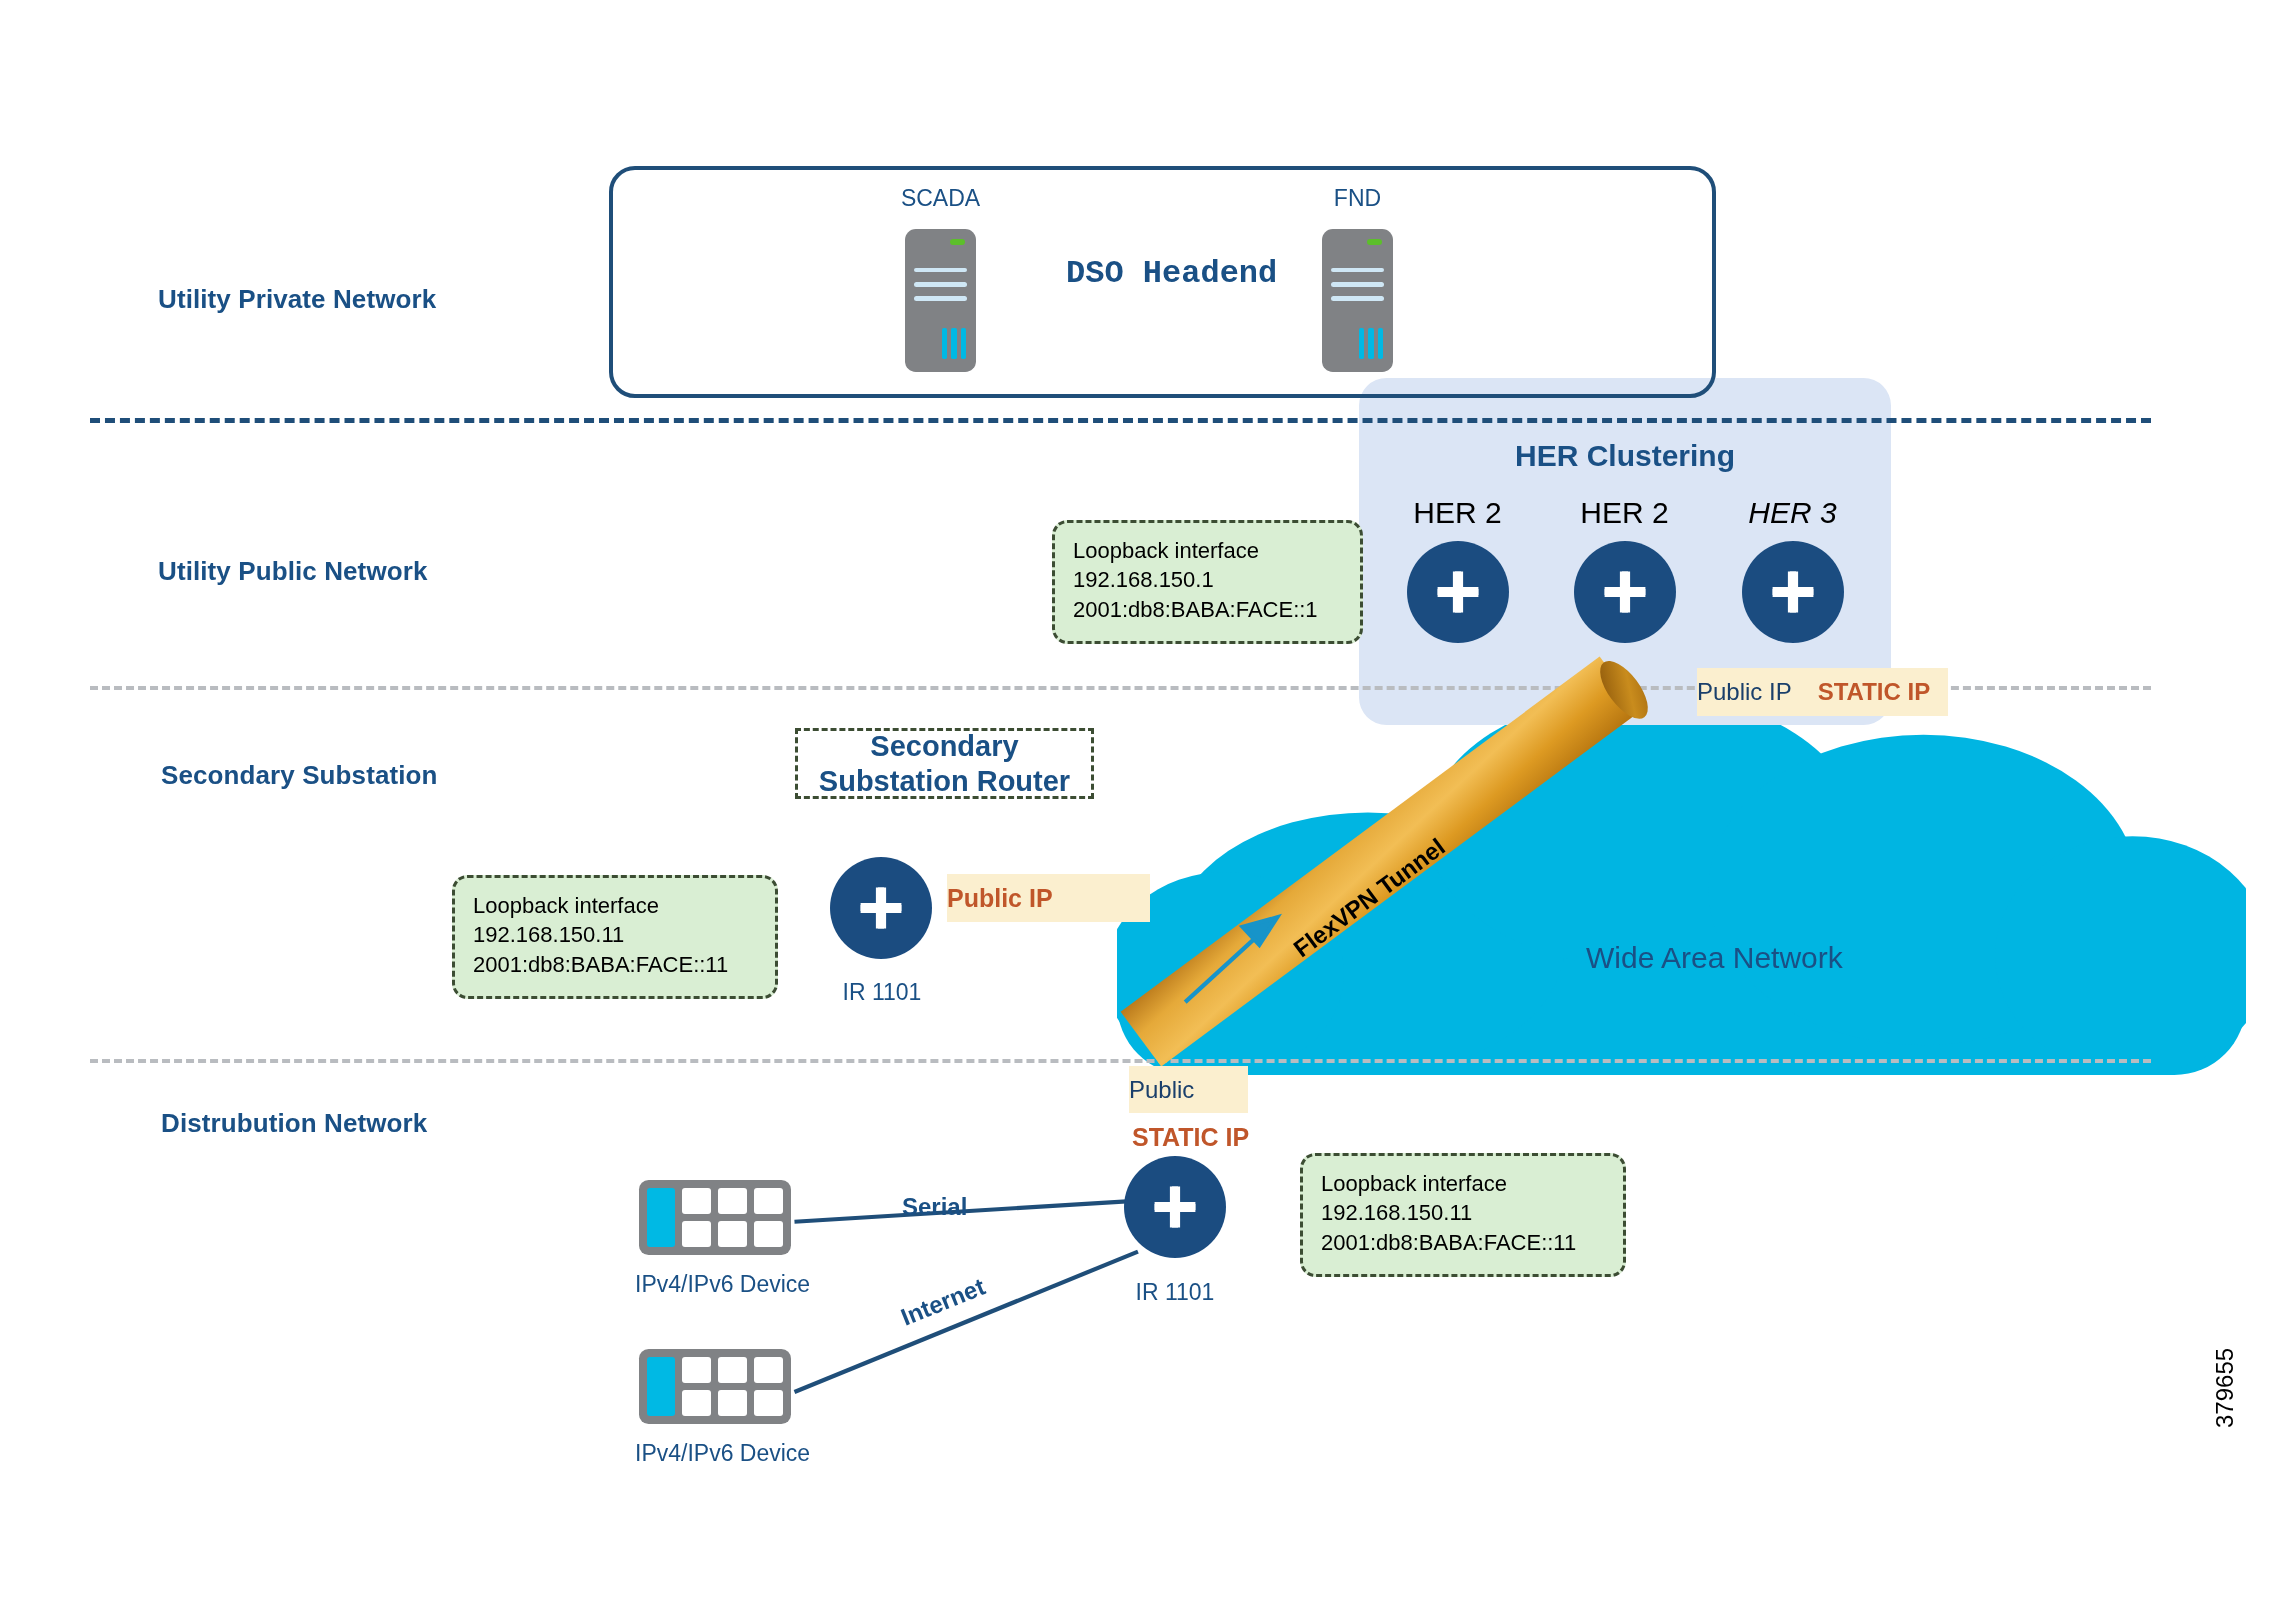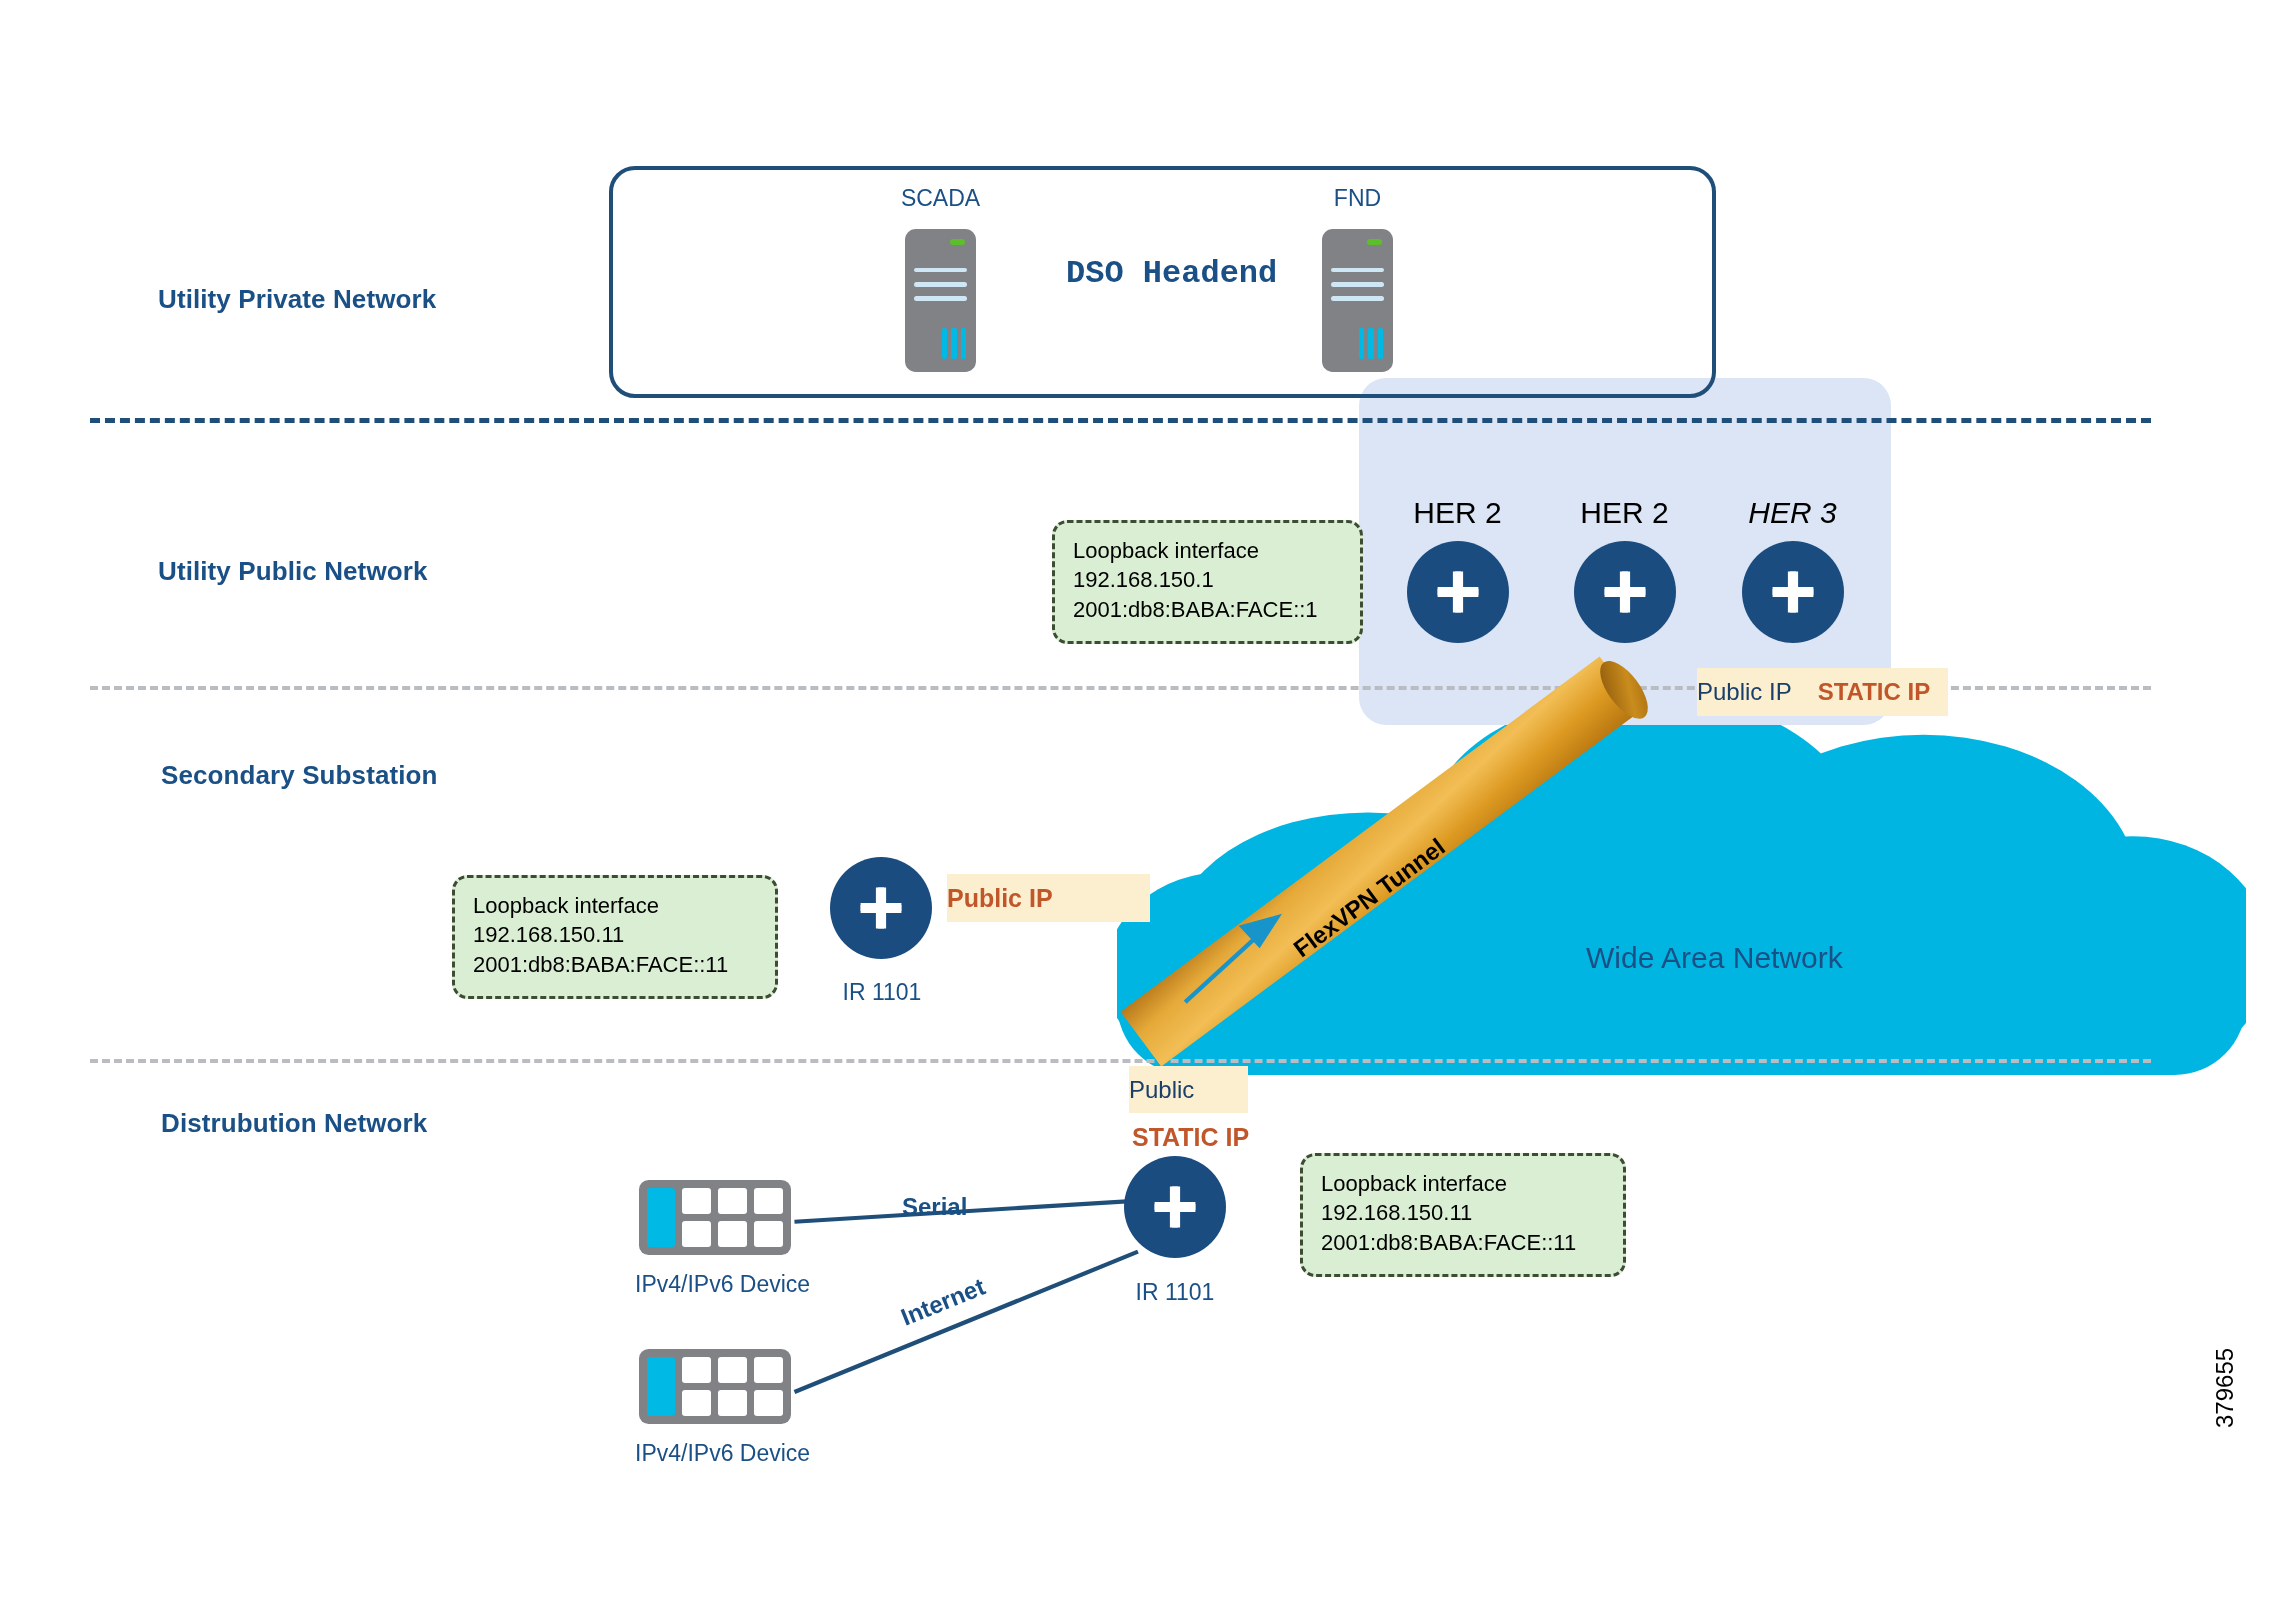--- a/index.html
+++ b/index.html
@@ -254,20 +254,21 @@
     <span class="slot" style="top:37%;"></span>
     <span class="slot" style="top:47%;"></span>
     <span class="bars">
         <i></i>
         <i></i>
         <i></i>
       </span>
   </div>
   <div class="server-cap" style="left:1298px;top:185px;width:119px;">FND</div>
 
+  <div class="her-title" style="left:1359px;top:439px;width:532px;">HER Clustering</div>
 
   <div class="her-cap" style="left:1392px;top:496px;width:131px;">HER 2</div>
   <div class="router" style="left:1407px;top:541px;width:102px;height:102px;">
     <svg viewBox="0 0 100 100">
       <g fill="#ffffff">
         <path d="M14 14 L45 45 L45 30 L53 30 L53 53 L30 53 L30 45 L45 45 Z"></path>
         <path d="M86 14 L55 45 L55 30 L47 30 L47 53 L70 53 L70 45 L55 45 Z" transform="translate(0,0)"></path>
         <path d="M14 86 L45 55 L45 70 L53 70 L53 47 L30 47 L30 55 L45 55 Z"></path>
         <path d="M86 86 L55 55 L55 70 L47 70 L47 47 L70 47 L70 55 L55 55 Z"></path>
       </g>
@@ -333,20 +334,23 @@
       <ellipse cx="838" cy="55" rx="26" ry="57" fill="url(#capGrad)" transform="rotate(-36.6 838 55)"></ellipse>
 
       <g stroke="#1794c9" stroke-width="7" fill="#1794c9">
         <line x1="104" y1="578" x2="222" y2="470"></line>
         <polygon points="258,436 200,452 228,482"></polygon>
       </g>
     </svg>
   </div>
   <div class="tunnel-label" style="left:1279px;top:884px;transform:rotate(-36.6deg);">FlexVPN Tunnel</div>
 
+  <div class="dashbox" style="left:795px;top:728px;width:299px;height:71px;">
+    <span id="ssr-label">Secondary<br>Substation Router</span>
+  </div>
 
   <div class="callout" style="left:452px;top:875px;width:326px;height:124px;">
     <div>Loopback interface</div>
     <div>192.168.150.11</div>
     <div>2001:db8:BABA:FACE::11</div>
   </div>
 
   <div class="router" style="left:830px;top:857px;width:102px;height:102px;">
     <svg viewBox="0 0 100 100">
       <g fill="#ffffff">

